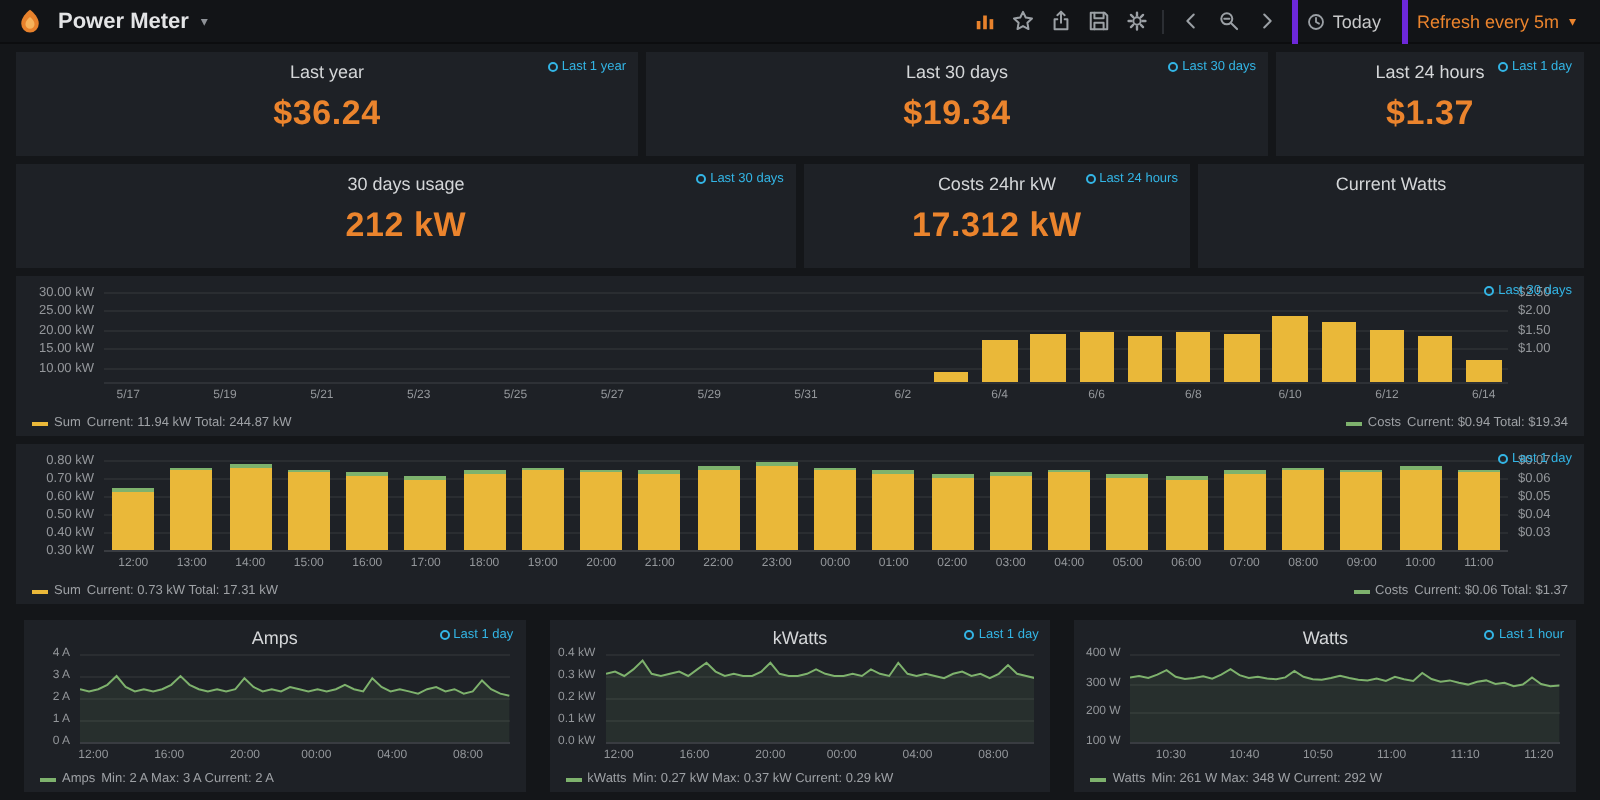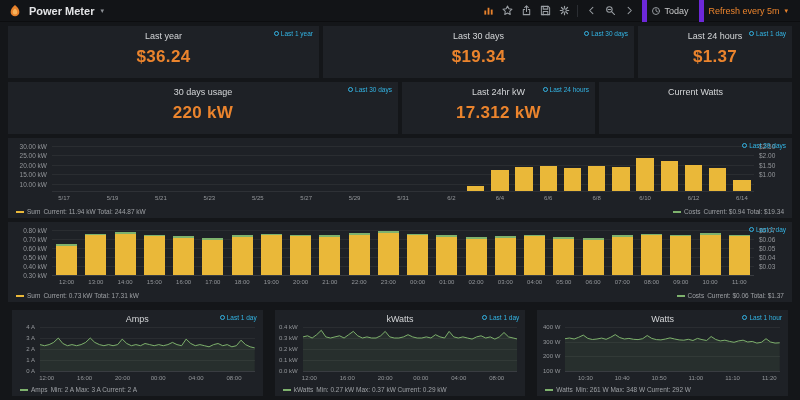--- a/index.html
+++ b/index.html
@@ -7,21 +7,21 @@
     font-family:"Liberation Sans",sans-serif;-webkit-font-smoothing:antialiased}
   
   .navbar{height:22px;display:flex;align-items:center;padding:0 8px;background:#121417;gap:4px;border-bottom:1px solid #0c0d0f}
   .logo{width:14px;height:14px;flex:0 0 auto}
   .title{font-size:11px;font-weight:700;color:#e3e4e6;margin-left:3px;cursor:pointer}
   .caret{font-size:7px;color:#8e9297;margin-left:2px}
   .nav-right{margin-left:auto;display:flex;align-items:center;gap:7px}
   .icon-btn{width:12px;height:12px;display:flex;align-items:center;justify-content:center;cursor:pointer}
   .icon-btn svg{width:11px;height:11px}
   .divider{width:1px;height:12px;background:#2b2e33}
-  .nav-btn{display:flex;align-items:center;gap:3px;font-size:9px;color:#c7c8c9;cursor:pointer;padding:0 4px;border-left:5px solid #6d28d9;height:22px}
+  .nav-btn{display:flex;align-items:center;gap:3px;font-size:9px;color:#c7c8c9;cursor:pointer;padding:0 4px;border-left:3px solid #6d28d9;height:22px}
   .nav-btn.refresh{color:#eb842d}
   .clock-dot{display:inline-block;width:5px;height:5px;border:1px solid currentColor;border-radius:50%}
   
   .row{display:flex;gap:4px;margin:4px 8px 0}
   .panelbg{background:#1e2126}
   .stat{position:relative;height:52px}
   .wide{flex:2.02}.narrow{flex:1}
   .stat-title{position:absolute;top:5px;left:0;right:0;text-align:center;font-size:9px;color:#d4d6d8;cursor:pointer}
   .badge{position:absolute;top:4px;right:6px;font-size:6.5px;color:#33b5e5;display:flex;align-items:center;gap:2px;cursor:pointer;z-index:3}
   .badge .clock-dot{width:5px;height:5px;border-color:#33b5e5}
@@ -156,28 +156,28 @@
   </div>
 </div>
 
 <div class="row">
   <div class="stat panelbg wide">
     <div class="badge">
         <span class="clock-dot"></span>
         <span>Last 30 days</span>
       </div>
     <div class="stat-title">30 days usage</div>
-    <div class="stat-value">220 kW</div>
+    <div class="stat-value">212 kW</div>
   </div>
   <div class="stat panelbg narrow">
     <div class="badge">
         <span class="clock-dot"></span>
         <span>Last 24 hours</span>
       </div>
-    <div class="stat-title">Last 24hr kW</div>
+    <div class="stat-title">Costs 24hr kW</div>
     <div class="stat-value">17.312 kW</div>
   </div>
   <div class="stat panelbg narrow">
 
     <div class="stat-title">Current Watts</div>
   </div>
 </div>
 
 <div class="chart big panelbg">
   <div class="badge">

